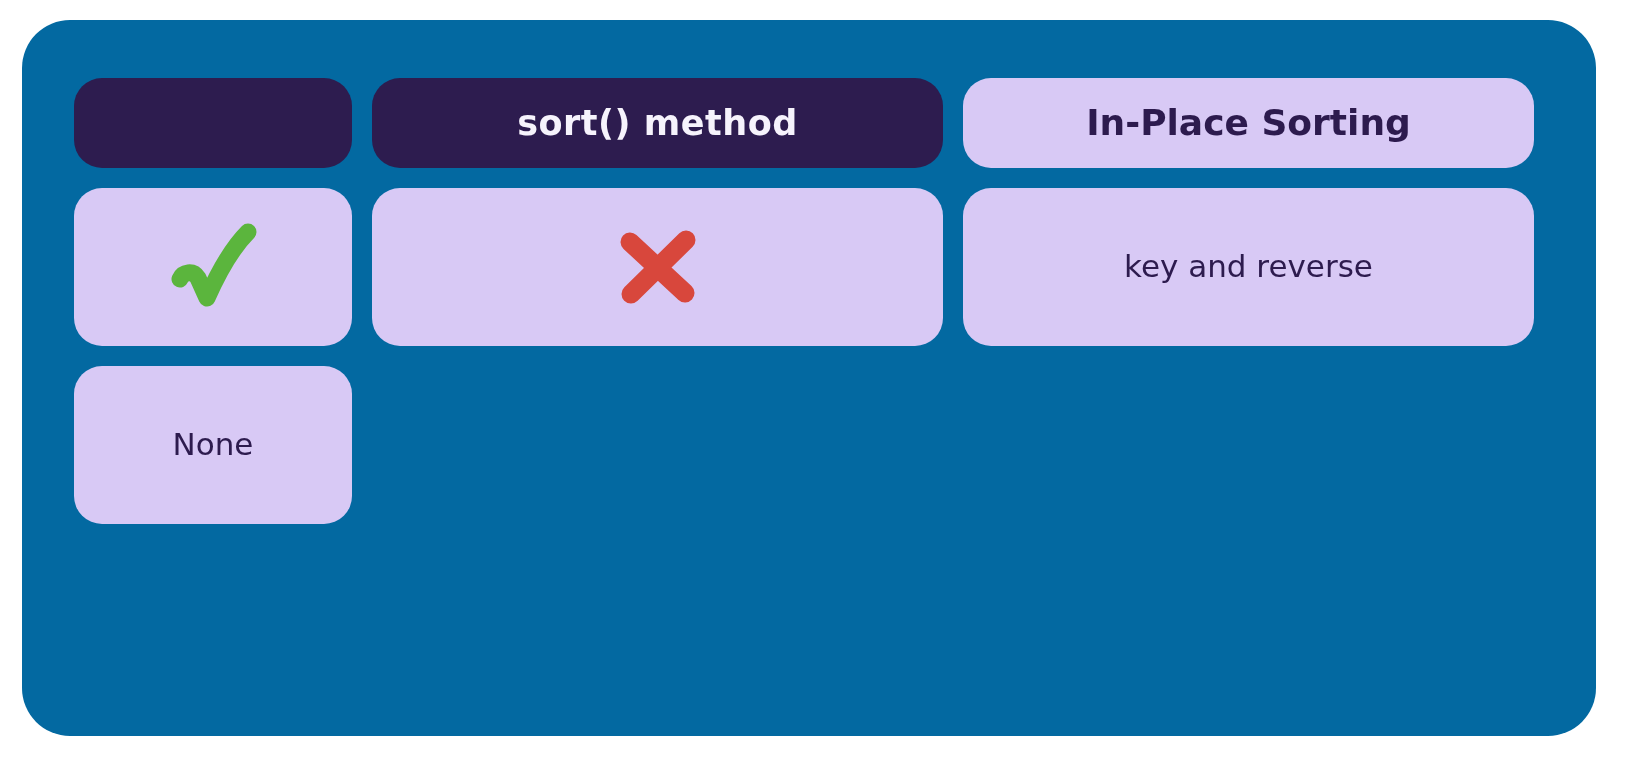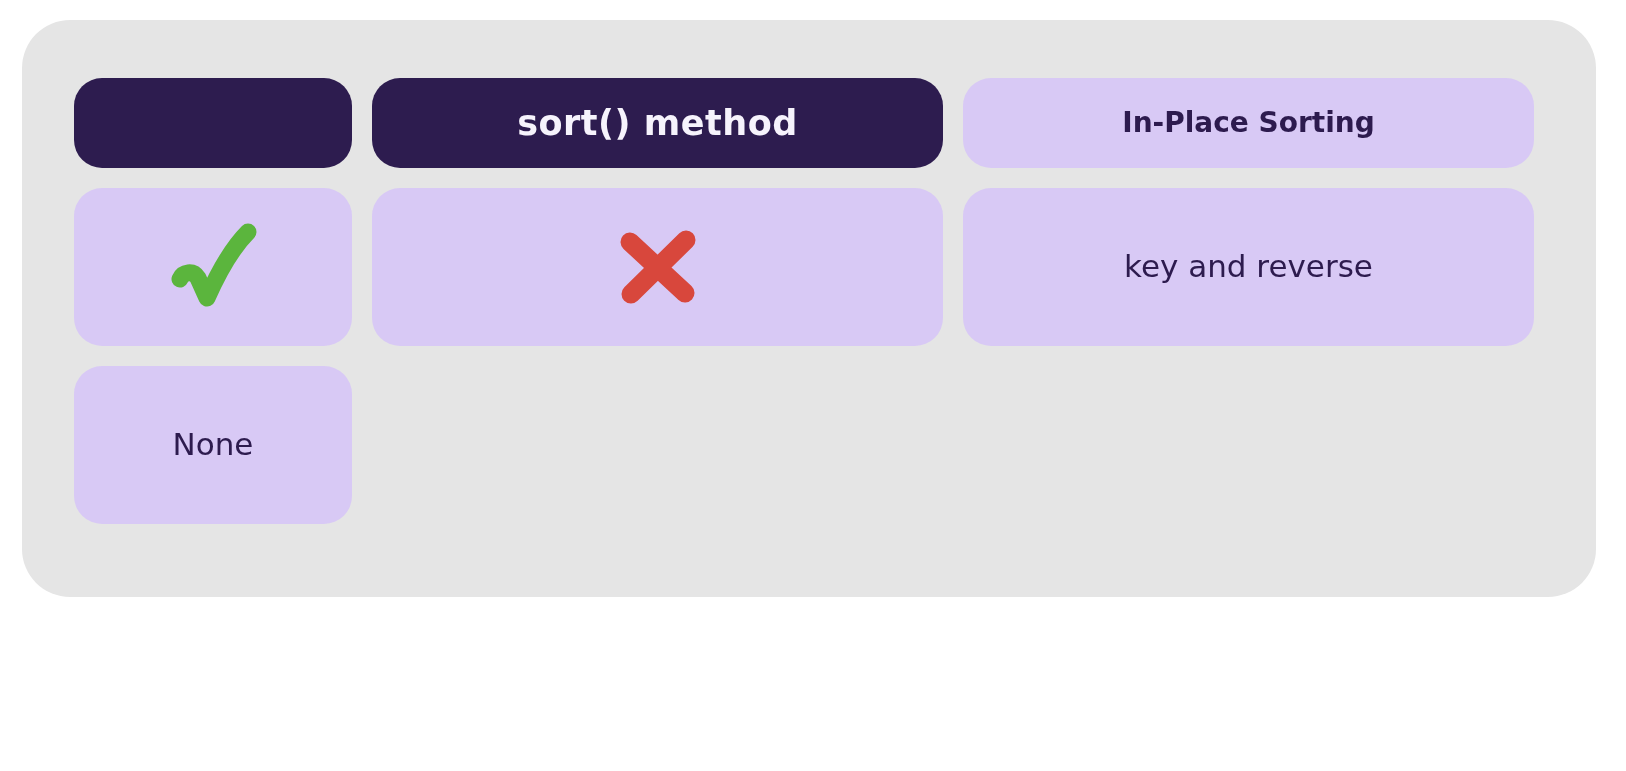--- a/index.html
+++ b/index.html
@@ -9,22 +9,22 @@
     width: 1626px;
     height: 771px;
     font-family: "DejaVu Sans", "Liberation Sans", sans-serif;
     overflow: hidden;
   }
   .card {
     position: absolute;
     left: 22px;
     top: 20px;
     width: 1574px;
-    height: 577px;
-    background: #e5e5e5;
+    height: 716px;
+    background: #0369a1;
     border-radius: 48px;
   }
   .grid {
     position: absolute;
     left: 52px;
     top: 58px;
     display: grid;
     grid-template-columns: 278px 571px 571px;
     grid-template-rows: 90px 158px 158px 158px;
     gap: 20px;
@@ -43,21 +43,21 @@
     font-weight: bold;
     font-size: 35px;
     letter-spacing: 0.5px;
   }
   .cell.light {
     background: #d8c9f5;
     color: #2d1b4e;
   }
   .cell.rowlabel {
     font-weight: bold;
-    font-size: 28px;
+    font-size: 36px;
     line-height: 1.3;
     padding: 0 26px;
   }
   .cell.value {
     font-size: 31px;
     line-height: 1.35;
     padding: 0 48px;
   }
   .icon svg {
     display: block;

